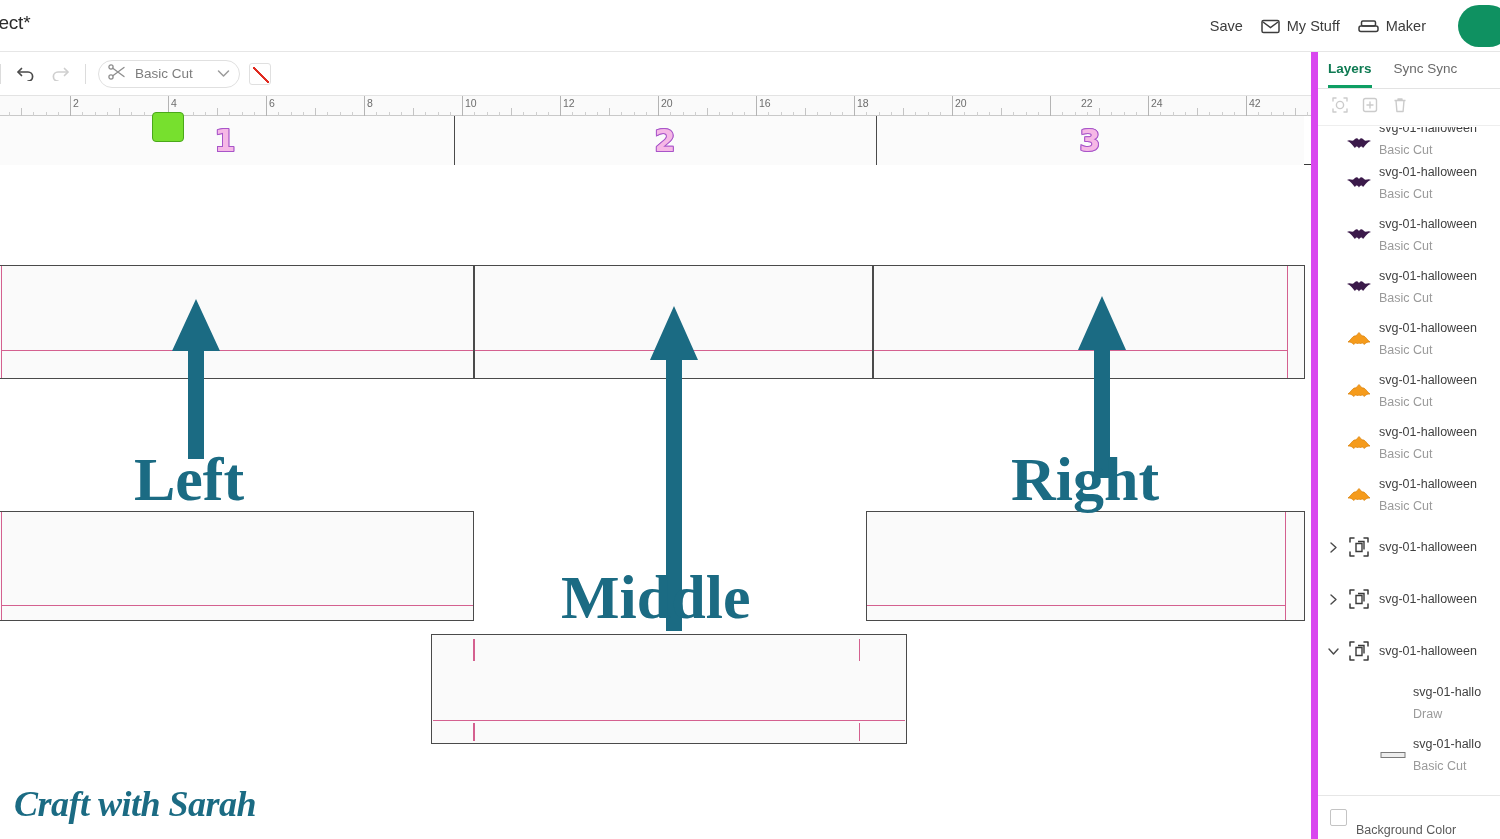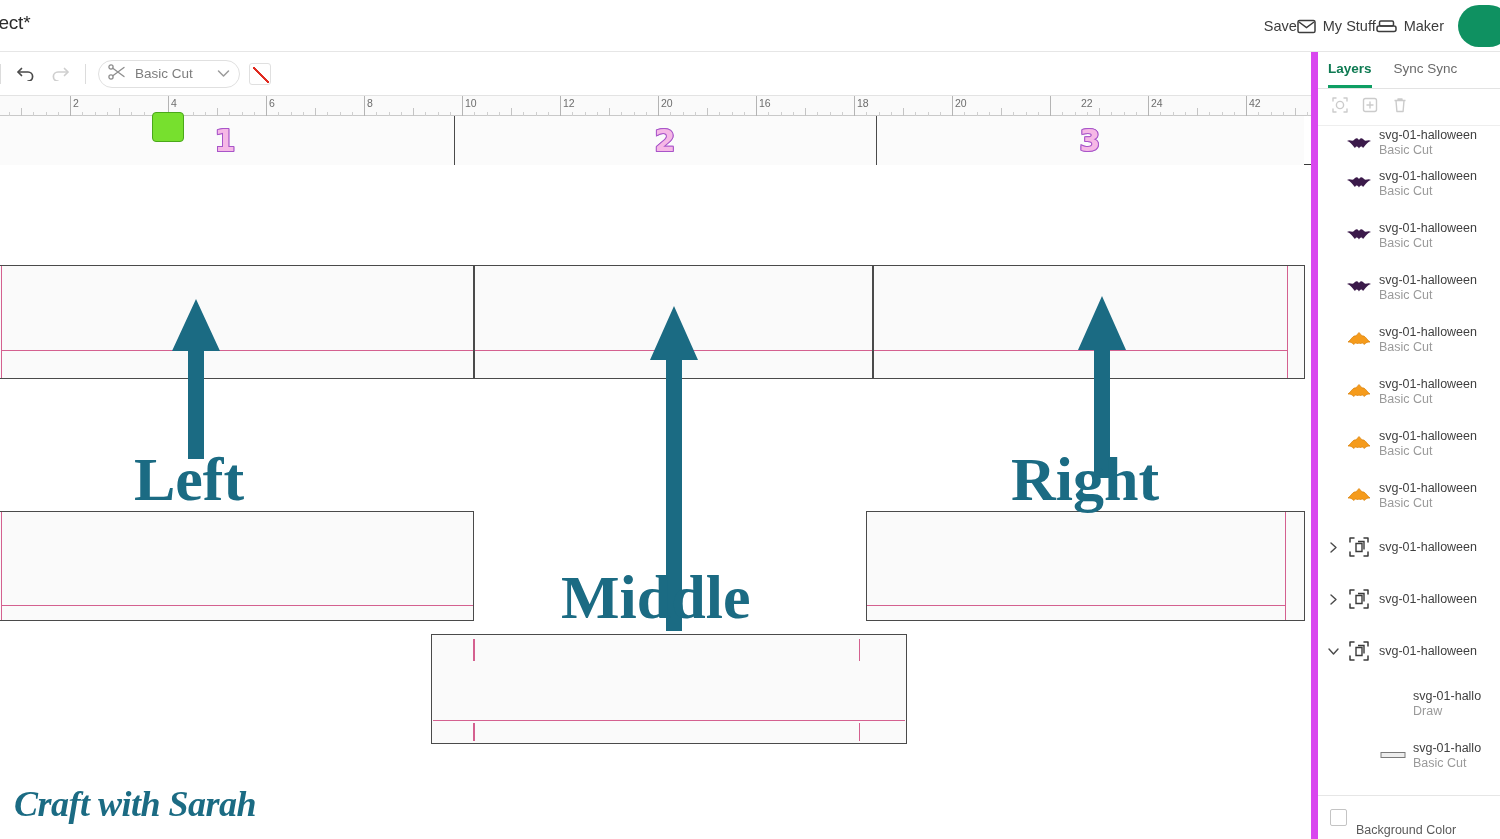--- a/index.html
+++ b/index.html
@@ -17,21 +17,21 @@
     background:#ffffff; border-bottom:1px solid #e6e6e6;
     display:flex; align-items:center;
   }
   .project-title {
     position:absolute; left:-16px; top:12px;
     font-size:19px; color:#2b2b2b; font-weight:400; white-space:nowrap;
     letter-spacing:-0.2px;
   }
   .header-right {
     position:absolute; right:0; top:0; height:52px;
-    display:flex; align-items:center; padding-right:0;
+    display:flex; align-items:center; gap:18px; padding-right:0;
   }
   .hdr-item {
     display:flex; align-items:center; gap:7px;
     font-size:14.5px; color:#3c3c3c; cursor:pointer; white-space:nowrap;
   }
   .hdr-item svg { display:block; }
   .avatar-btn {
     width:52px; height:42px; border-radius:26px; background:#0f9161;
     margin-left:14px; margin-right:-10px;
   }
@@ -174,21 +174,21 @@
     overflow:hidden;
   }
   .layer-row {
     display:flex; align-items:center; height:52px; padding-left:10px;
     cursor:pointer; gap:7px;
   }
   .layer-row.partial { height:30px; align-items:flex-end; }
   .layer-thumb {
     width:26px; height:26px; flex:none; display:flex; align-items:center; justify-content:center;
   }
-  .layer-meta { display:flex; flex-direction:column; gap:1px; min-width:0; }
+  .layer-meta { display:flex; flex-direction:column; gap:8px; min-width:0; }
   .layer-name {
     font-size:12.5px; color:#3f3f3f; white-space:nowrap;
   }
   .layer-type { font-size:12.5px; color:#9a9a9a; white-space:nowrap; }
   .chev {
     width:11px; flex:none; color:#555; font-size:12px; line-height:1;
     display:flex; align-items:center; justify-content:center; cursor:pointer;
   }
   .layer-row.indent { padding-left:62px; }
   .panel-footer {

